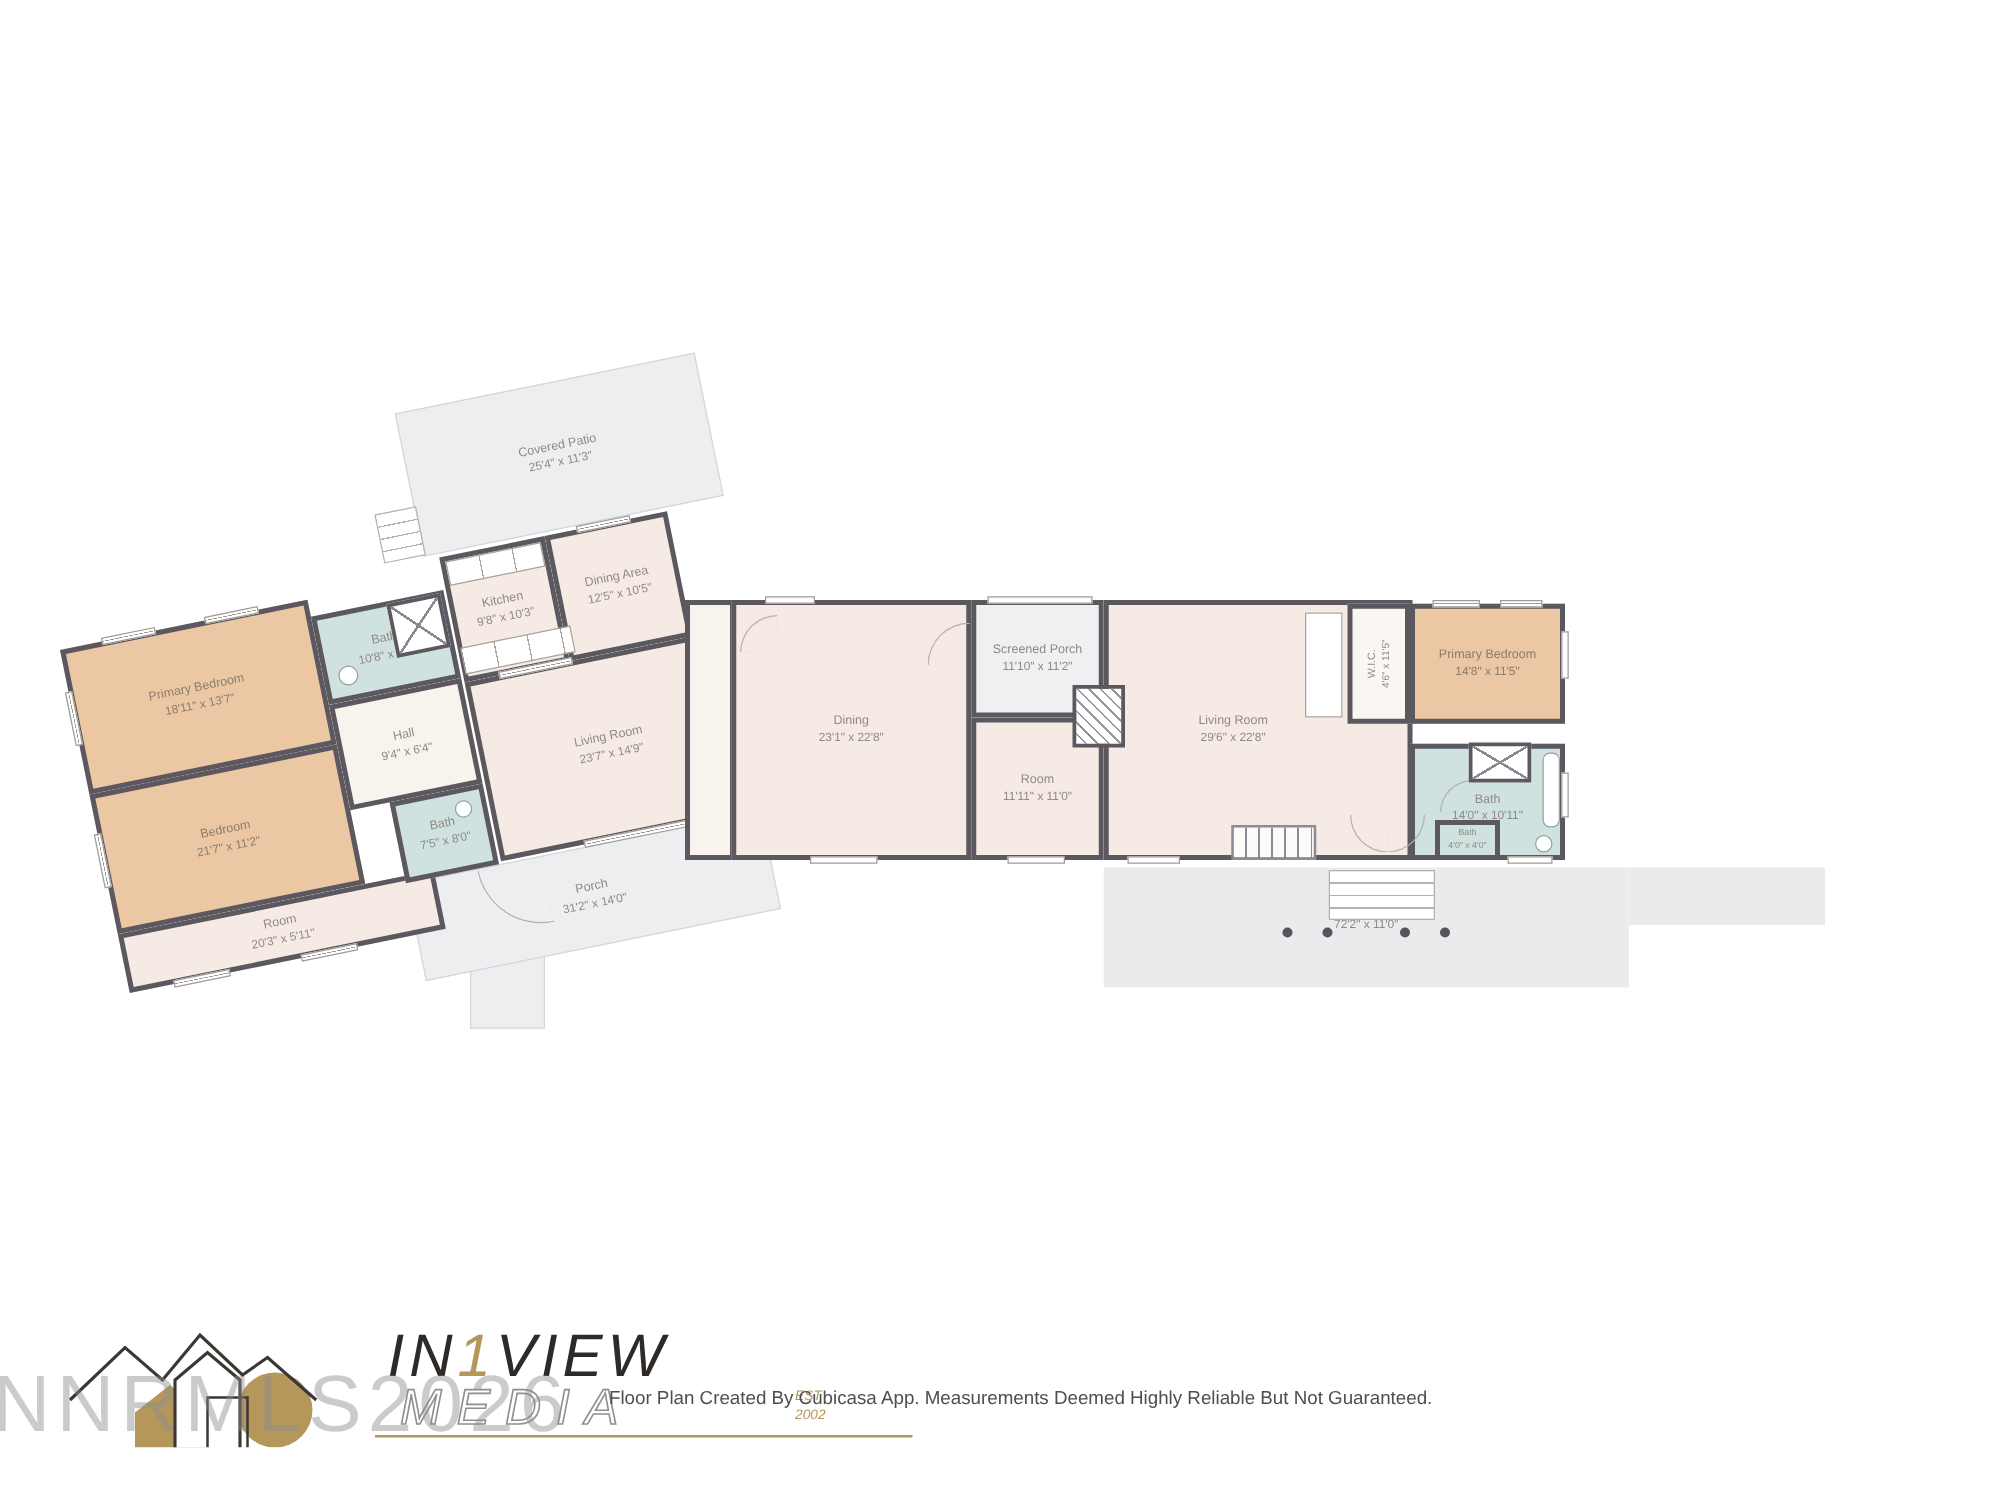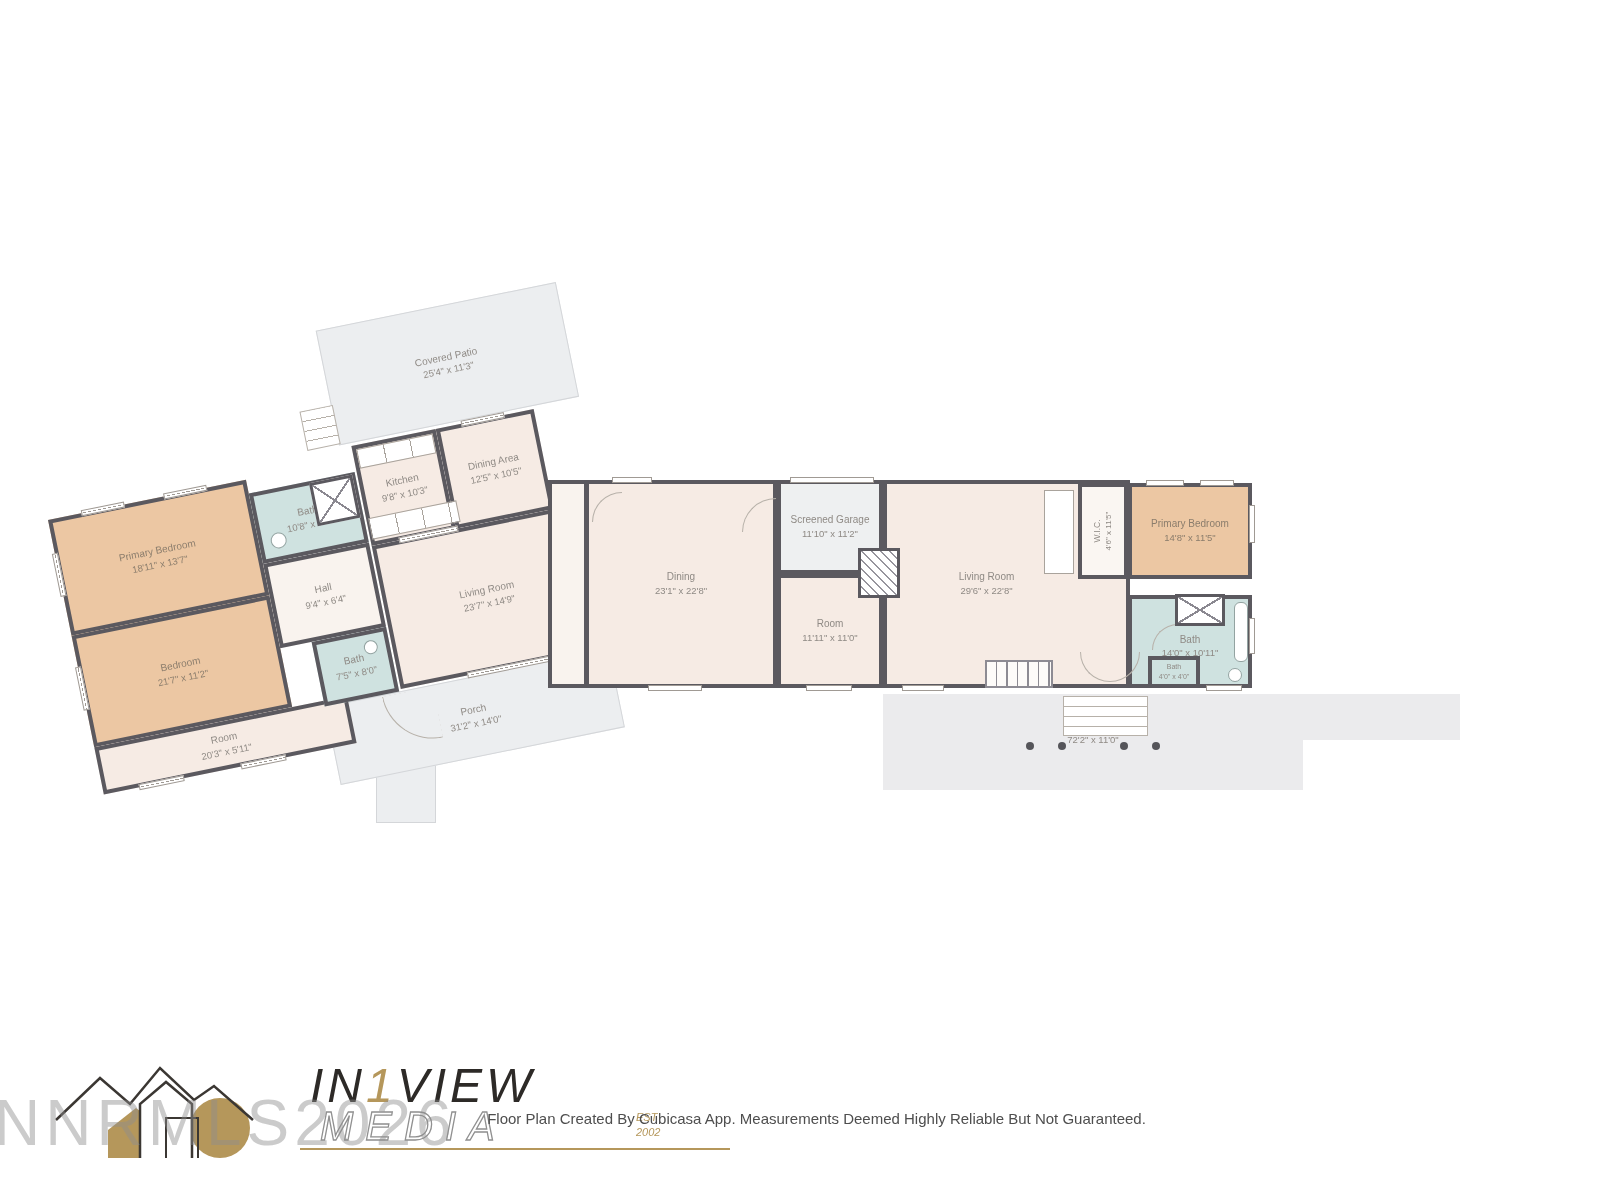--- a/index.html
+++ b/index.html
@@ -177,21 +177,21 @@
     <div class="dot" style="left:1152px;top:742px;"></div>
 
     <div class="room c-room" style="left:585px;top:480px;width:192px;height:208px;z-index:3;">
       <div class="lbl">
         <span>Dining</span>
           <span class="dims">23'1" x 22'8"</span>
       </div>
     </div>
     <div class="room" style="left:777px;top:480px;width:106px;height:94px;background:#eef0f1;z-index:3;">
       <div class="lbl">
-        <span>Screened Garage</span>
+        <span>Screened Porch</span>
           <span class="dims">11'10" x 11'2"</span>
       </div>
     </div>
     <div class="room c-room" style="left:777px;top:574px;width:106px;height:114px;z-index:3;">
       <div class="lbl">
         <span>Room</span>
           <span class="dims">11'11" x 11'0"</span>
       </div>
     </div>
     <div class="room c-room" style="left:883px;top:480px;width:247px;height:208px;z-index:3;">

